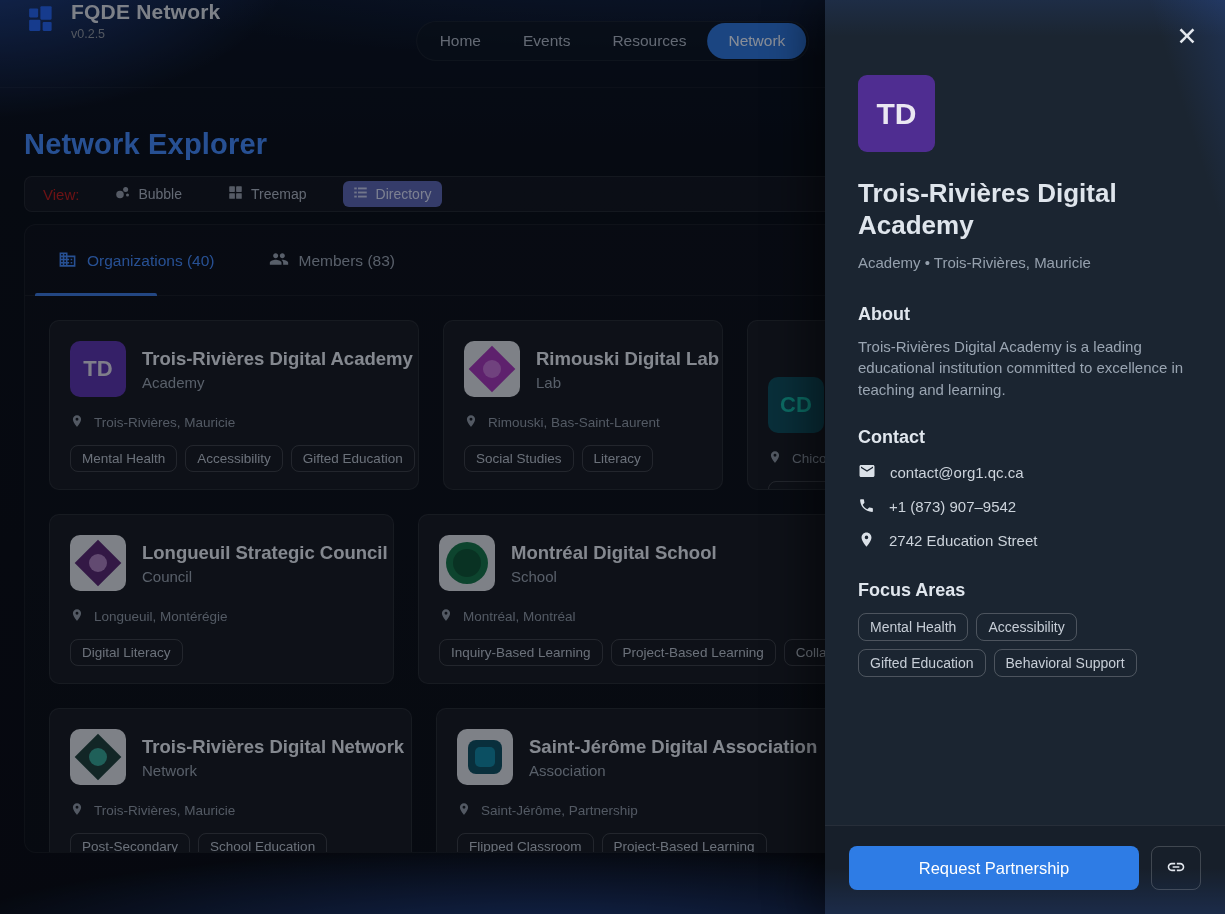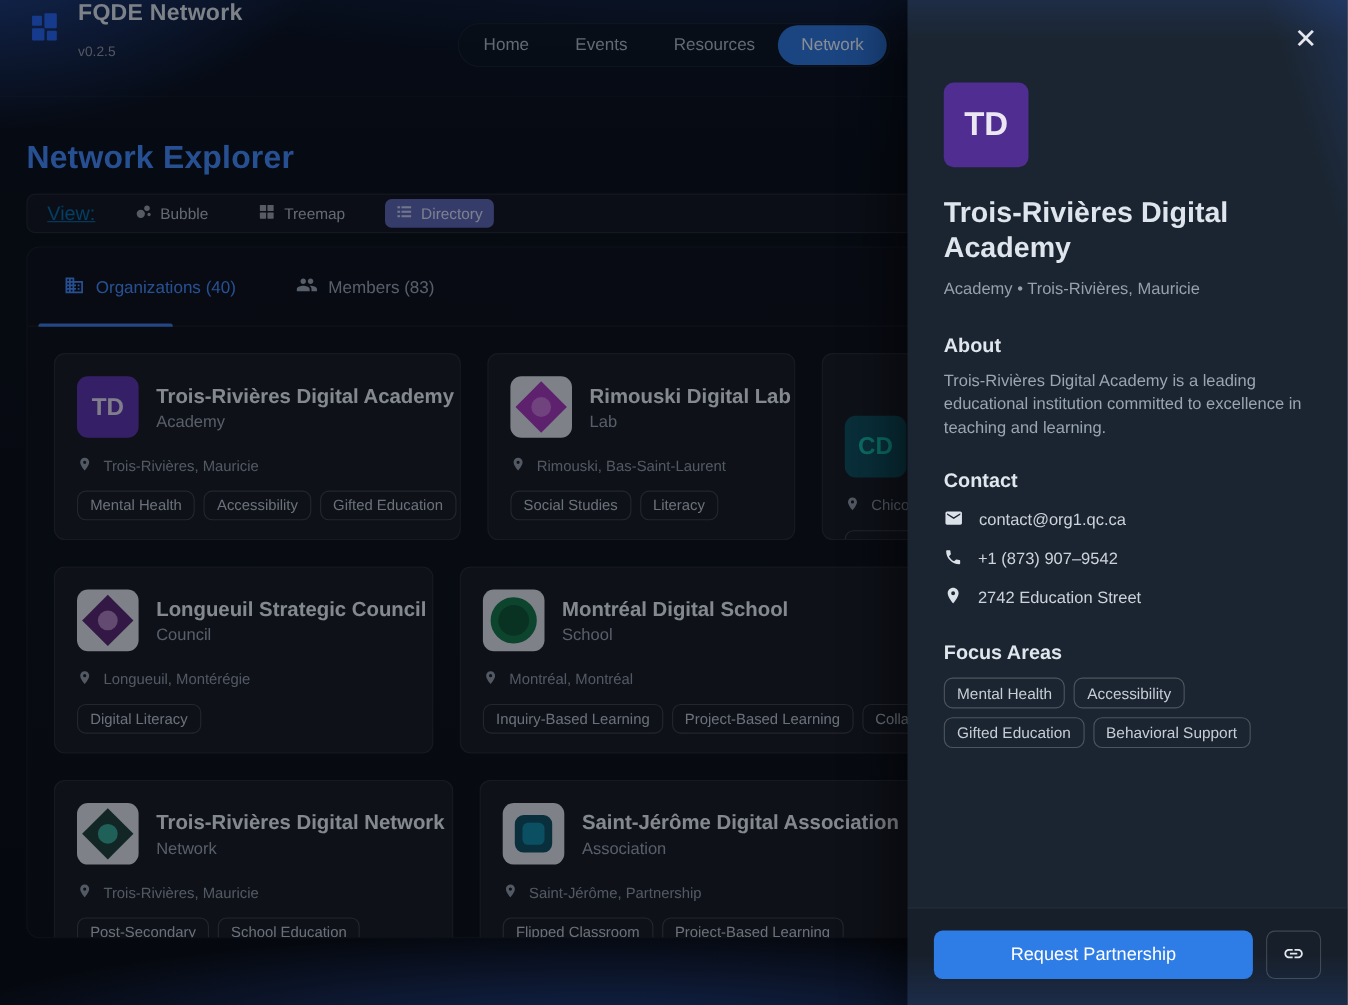--- a/index.html
+++ b/index.html
@@ -18,42 +18,42 @@
 
   
   .app { position:absolute; inset:0; z-index:1; }
 
   header.topbar {
     height:88px; display:flex; align-items:flex-start; padding:0 28px;
     border-bottom:1px solid rgba(255,255,255,.04); position:relative;
   }
   .brand { display:flex; align-items:center; gap:16px; }
   .brand-title { font-size:21px; font-weight:700; color:#d6dbe2; letter-spacing:.2px; }
-  .brand-version { font-size:12.5px; color:#8d949e; margin-top:16px; }
+  .brand-version { font-size:12.5px; color:#8d949e; margin-top:3px; }
 
   nav.mainnav {
     position:absolute; left:50%; top:21px; transform:translateX(-50%);
     display:flex; align-items:center; height:40px; border-radius:20px;
     background:rgba(14,21,32,.75); border:1px solid rgba(255,255,255,.05); padding:0 2px;
   }
   .nav-item {
     height:36px; display:flex; align-items:center; padding:0 21px; border-radius:18px;
     font-size:15.5px; color:#a9b2bf; cursor:pointer; white-space:nowrap;
   }
   .nav-item.active { background:#2e74d6; color:#e8f0fb; }
 
   main.content { padding:0 24px; }
   h1.page-title { margin-top:40px; font-size:29px; font-weight:800; letter-spacing:.2px; }
 
   .viewbar {
     margin-top:15px; height:36px; display:flex; align-items:center; gap:26px;
     background:rgba(255,255,255,.035); border:1px solid rgba(255,255,255,.07);
     border-radius:8px; padding:0 18px;
   }
-  .viewbar-label { font-size:18px; color:#0369a1;text-decoration:underline; }
+  .viewbar-label { font-size:15px; color:#b91c1c; }
   .view-btn { display:flex; align-items:center; gap:8px; font-size:14px; color:#aab2bf; cursor:pointer;
     padding:4px 10px; border-radius:6px; }
   .view-btn svg { opacity:.85; }
   .view-btn.active { background:#5a64ae; color:#d4daf1; }
 
   .panel {
     margin-top:12px; height:629px; overflow:hidden;
     background:rgba(255,255,255,.015); border:1px solid rgba(255,255,255,.05); border-radius:12px;
   }
   .tabs { display:flex; gap:8px; padding:0 10px; border-bottom:1px solid rgba(255,255,255,.05); }

